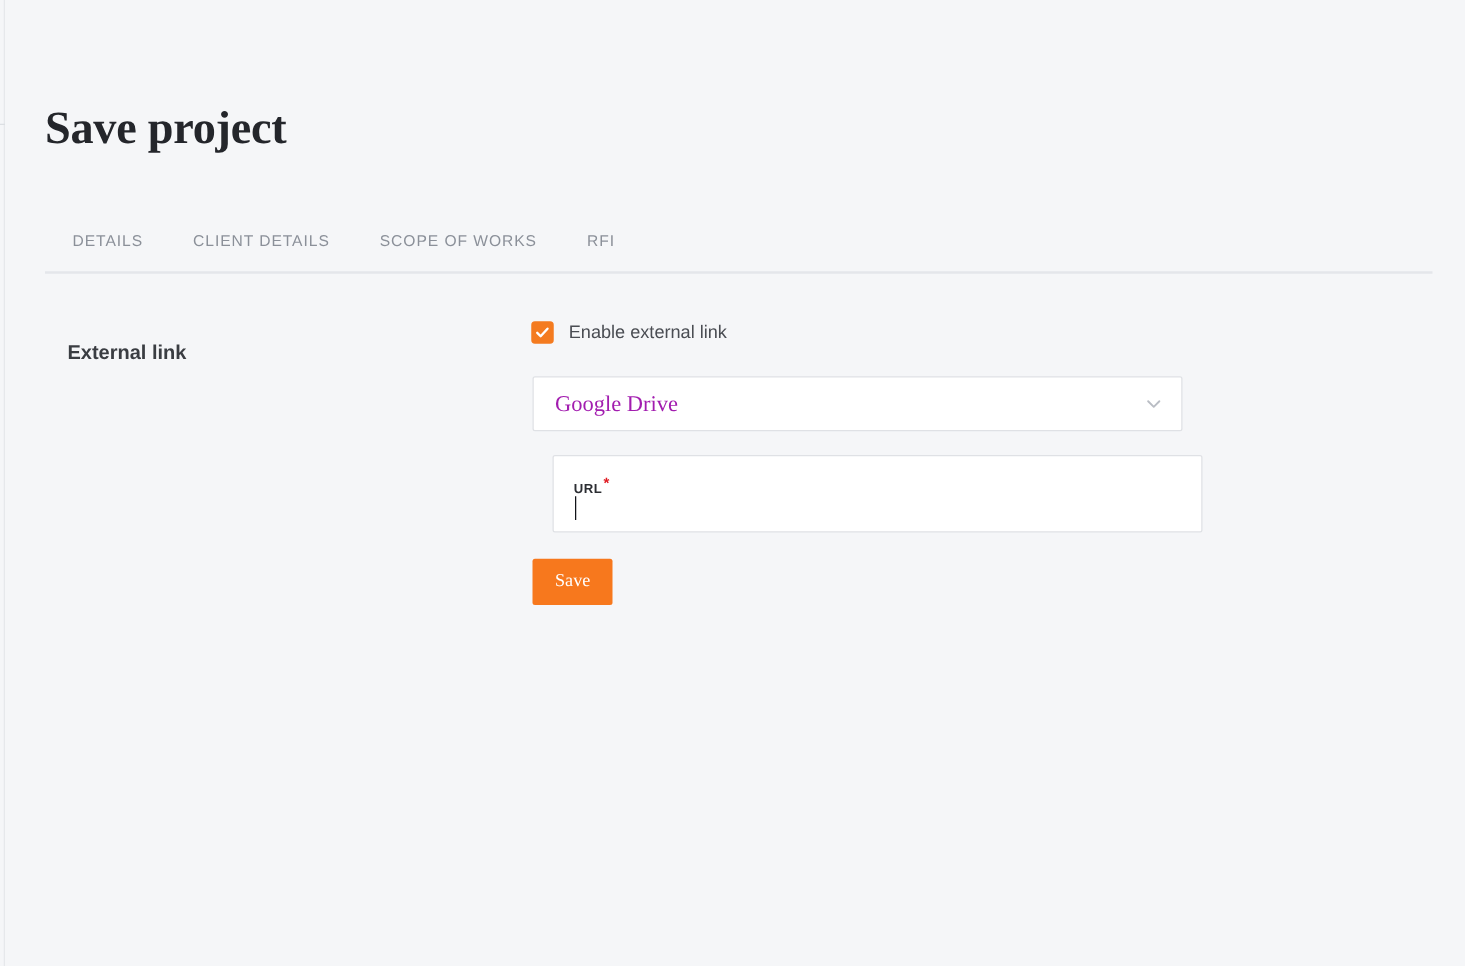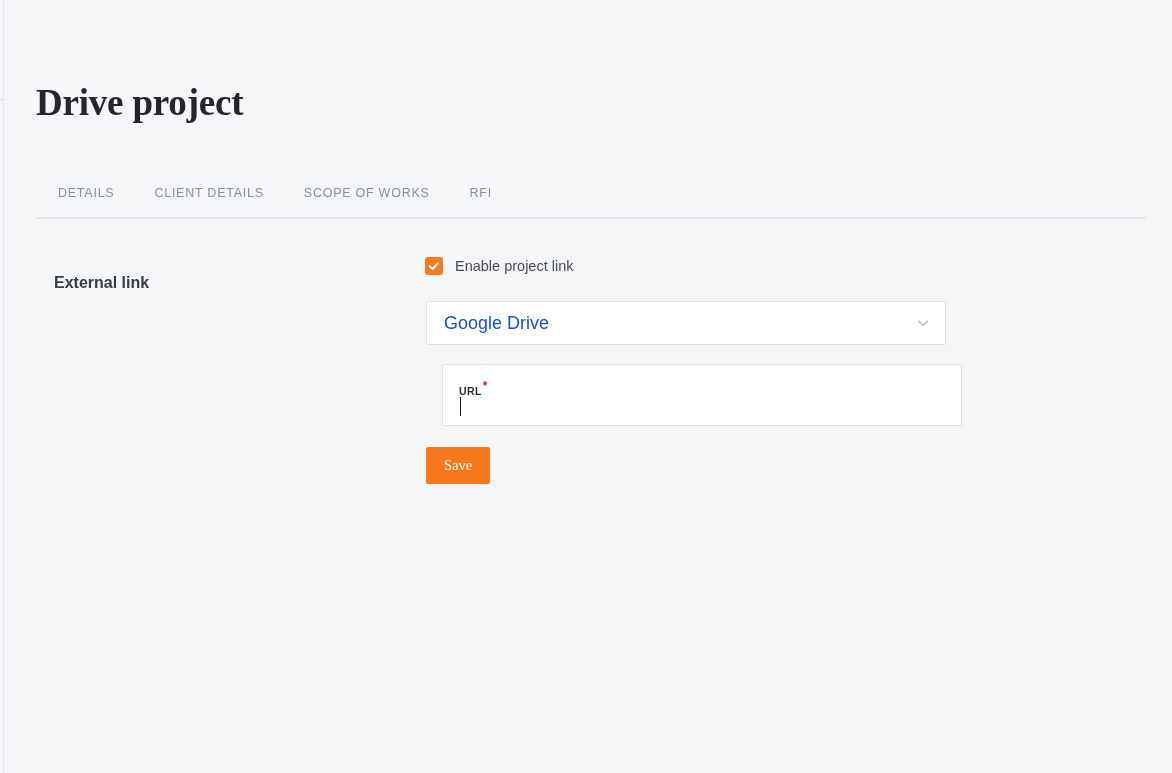--- a/index.html
+++ b/index.html
@@ -181,22 +181,23 @@
     border: 1px solid #dfe1e5;
     border-radius: 2px;
     box-sizing: border-box;
     display: flex;
     align-items: center;
     cursor: pointer;
   }
   .select-value {
     margin-left: 17px;
     font-size: 18px;
-    color: #1d4ed8;
+    color: #a21caf;
     line-height: 24px;
+    font-family: Liberation Serif, serif;
   }
   .select-chevron {
     position: absolute;
     right: 14px;
     top: 50%;
     transform: translateY(-50%);
     width: 16px;
     height: 16px;
     display: block;
   }
@@ -272,21 +273,21 @@
 
 <div class="app">
 
   <div class="left-gutter">
     <div class="gutter-rule"></div>
     <div class="gutter-rule-top"></div>
   </div>
 
   <div class="content">
 
-    <h1 class="page-title">Drive project</h1>
+    <h1 class="page-title">Save project</h1>
 
     <div class="tabbar">
       <div class="tabbar-rule"></div>
       <div class="tabs">
         <div class="tab">DETAILS</div>
         <div class="tab">CLIENT DETAILS</div>
         <div class="tab">SCOPE OF WORKS</div>
         <div class="tab">RFI</div>
       </div>
     </div>
@@ -295,21 +296,21 @@
 
     <div class="form-col">
 
       
       <div class="checkbox-row">
         <span class="checkbox">
           <svg width="12" height="12" viewBox="0 0 12 12">
             <path d="M1.8 6.3 L4.5 9.0 L10.0 3.0" fill="none" stroke="#ffffff" stroke-width="1.9" stroke-linecap="round" stroke-linejoin="round"></path>
           </svg>
         </span>
-        <span class="checkbox-label">Enable project link</span>
+        <span class="checkbox-label">Enable external link</span>
       </div>
 
       
       <div class="select-wrap">
         <span class="select-value">Google Drive</span>
         <svg class="select-chevron" viewBox="0 0 16 16">
           <path d="M3.5 6 L8 10.5 L12.5 6" fill="none" stroke="#b9bdc4" stroke-width="1.5" stroke-linecap="round" stroke-linejoin="round"></path>
         </svg>
       </div>
 

